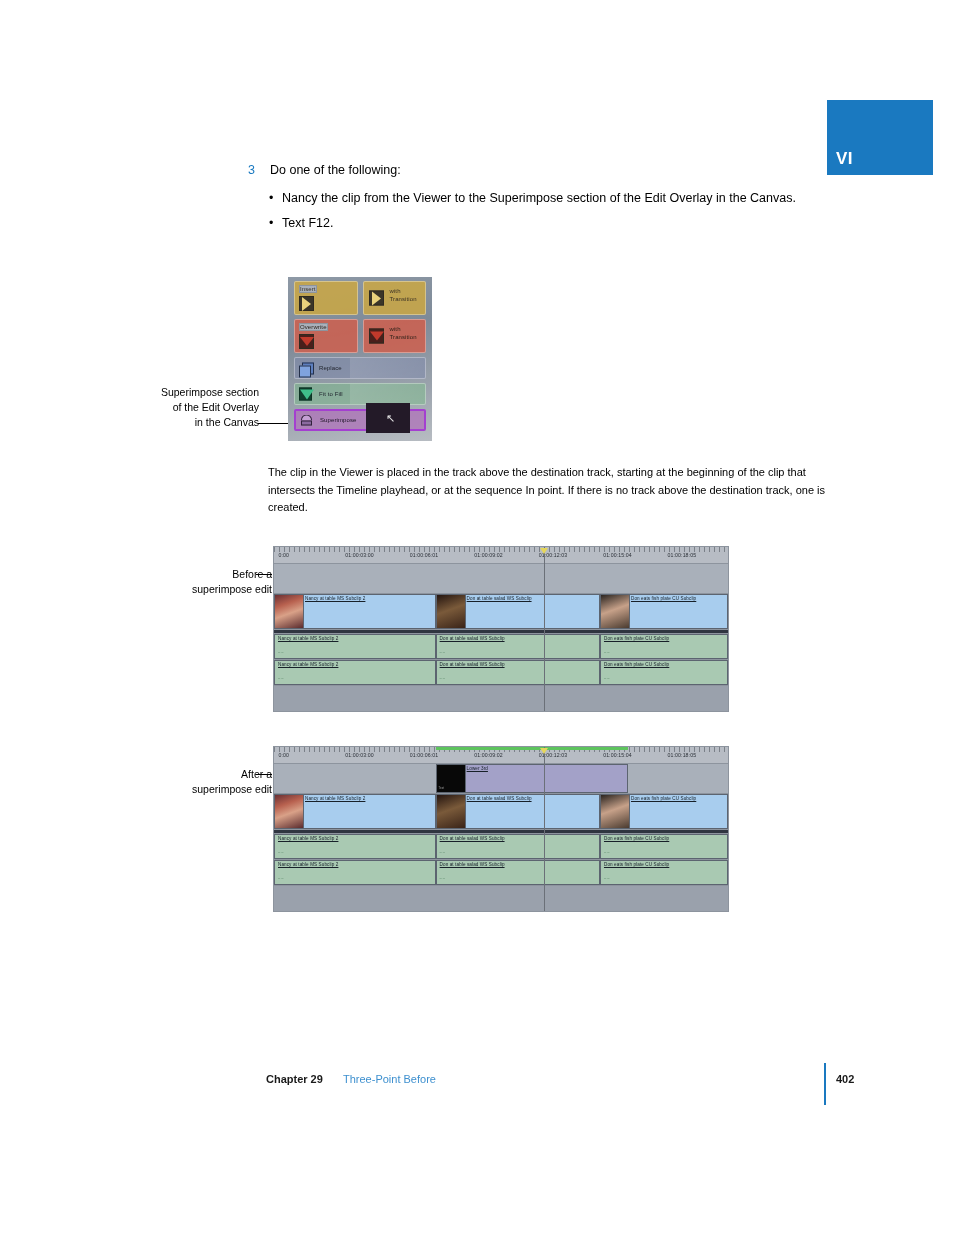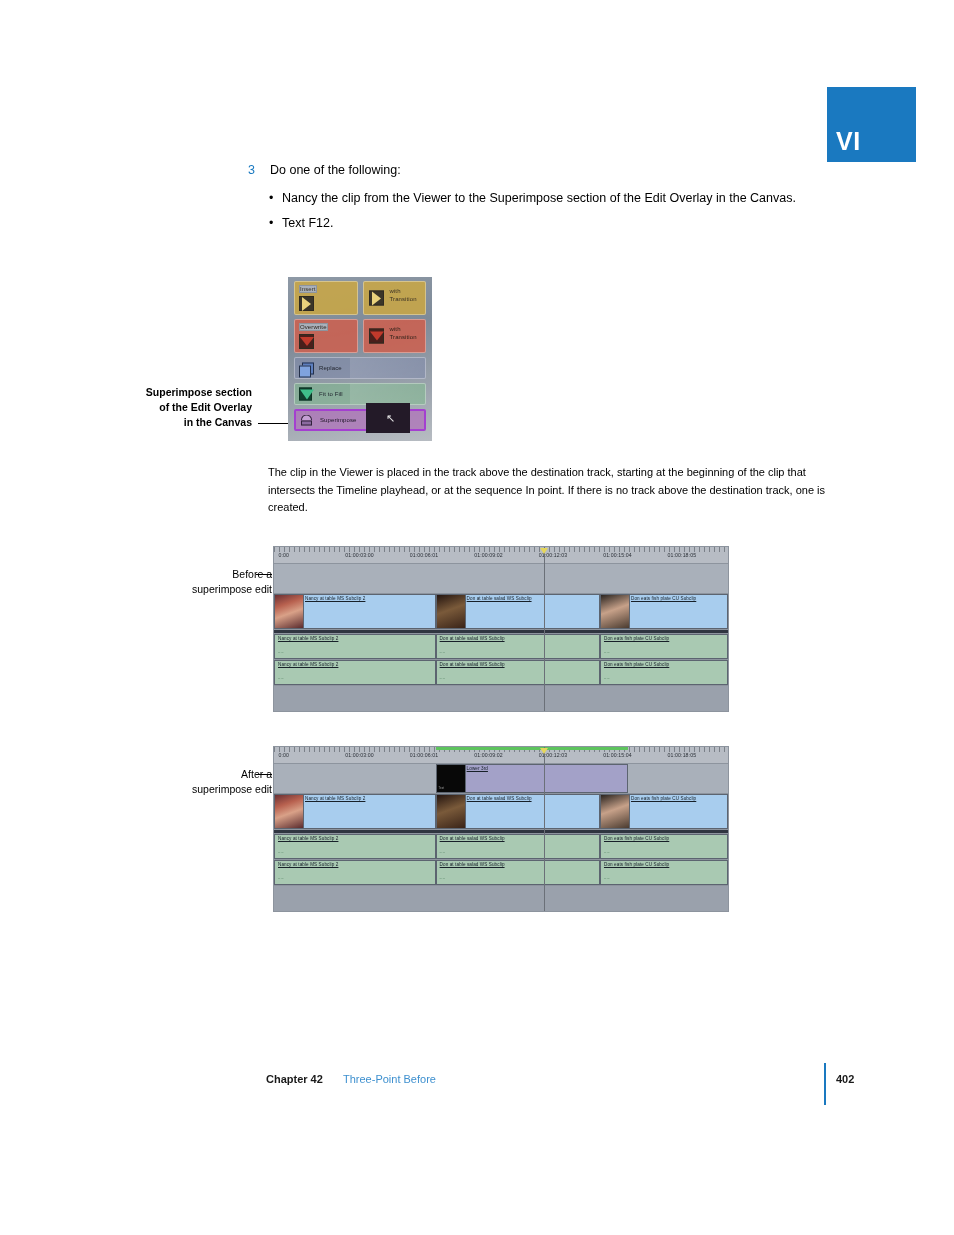--- a/index.html
+++ b/index.html
@@ -13,26 +13,26 @@
     position: relative;
     font-family: "Liberation Sans", sans-serif;
     color: #000000;
     overflow: hidden;
   }
 
   
   .part-tab {
     position: absolute;
     left: 827px;
-    top: 87px;
-    width: 89px;
+    top: 100px;
+    width: 106px;
     height: 75px;
     background: #1a79c0;
     color: #ffffff;
-    font-size: 25px;
+    font-size: 17px;
     font-weight: bold;
     letter-spacing: 0.5px;
   }
   .part-tab .lbl {
     position: absolute;
     left: 9px;
     bottom: 8px;
     line-height: 1;
   }
 
@@ -373,21 +373,21 @@
   <div class="bullet">
     <span class="dot">•</span>
     <span>Nancy the clip from the Viewer to the Superimpose section of the Edit Overlay in the Canvas.</span>
   </div>
   <div class="bullet">
     <span class="dot">•</span>
     <span>Text F12.</span>
   </div>
 </div>
 
-<div class="callout" style="left:124px; top:385px; width:128px; white-space:pre-line;font-weight:bold;">Superimpose section
+<div class="callout" style="left:131px; top:385px; width:128px; white-space:pre-line;">Superimpose section
 of the Edit Overlay
 in the Canvas</div>
 <div class="callout-line" style="left:258px; top:423px; width:30px;"></div>
 
 <div class="overlay-fig">
   <div class="ov-inner">
 
     <div class="ov-row">
       <div class="ov-cell half ov-insert">
         <span class="ov-label tl">Insert</span>
@@ -601,15 +601,15 @@
         </div>
       </div>
       <div class="tl-track empty" style="height: 34px; background: rgb(154, 161, 172);"></div>
     </div>
     <div class="tl-playhead" style="left: 59.5%;">
       <div class="head"></div>
     </div>
   </div>
 
 <div class="footer-rule"></div>
-<div class="footer-chapter">Chapter 42</div>
+<div class="footer-chapter">Chapter 29</div>
 <div class="footer-title">Three-Point Before</div>
 <div class="footer-page">402</div>
 
 </body></html>

